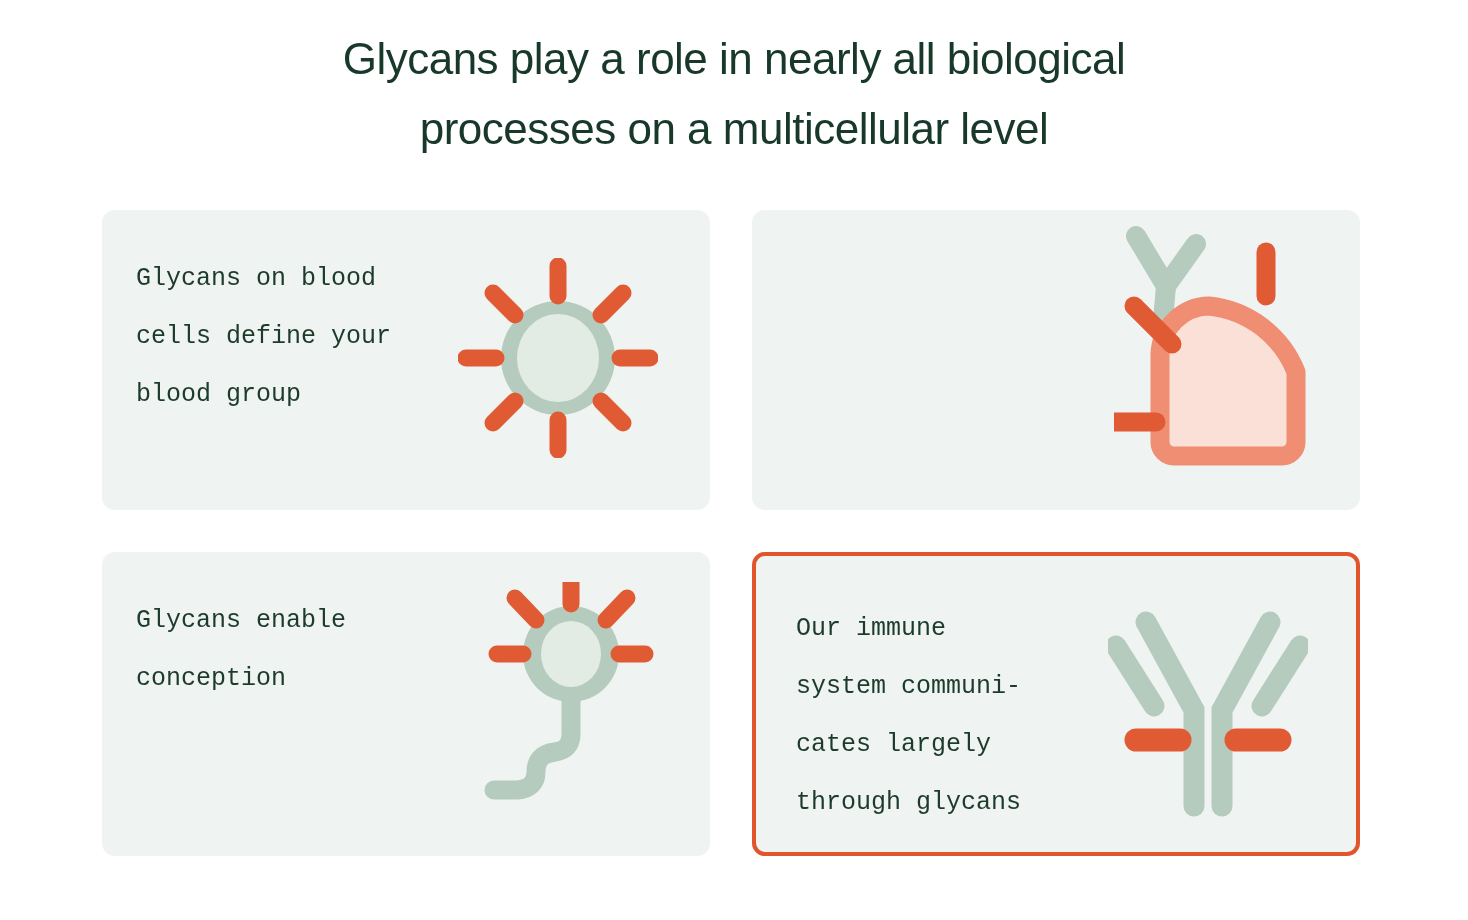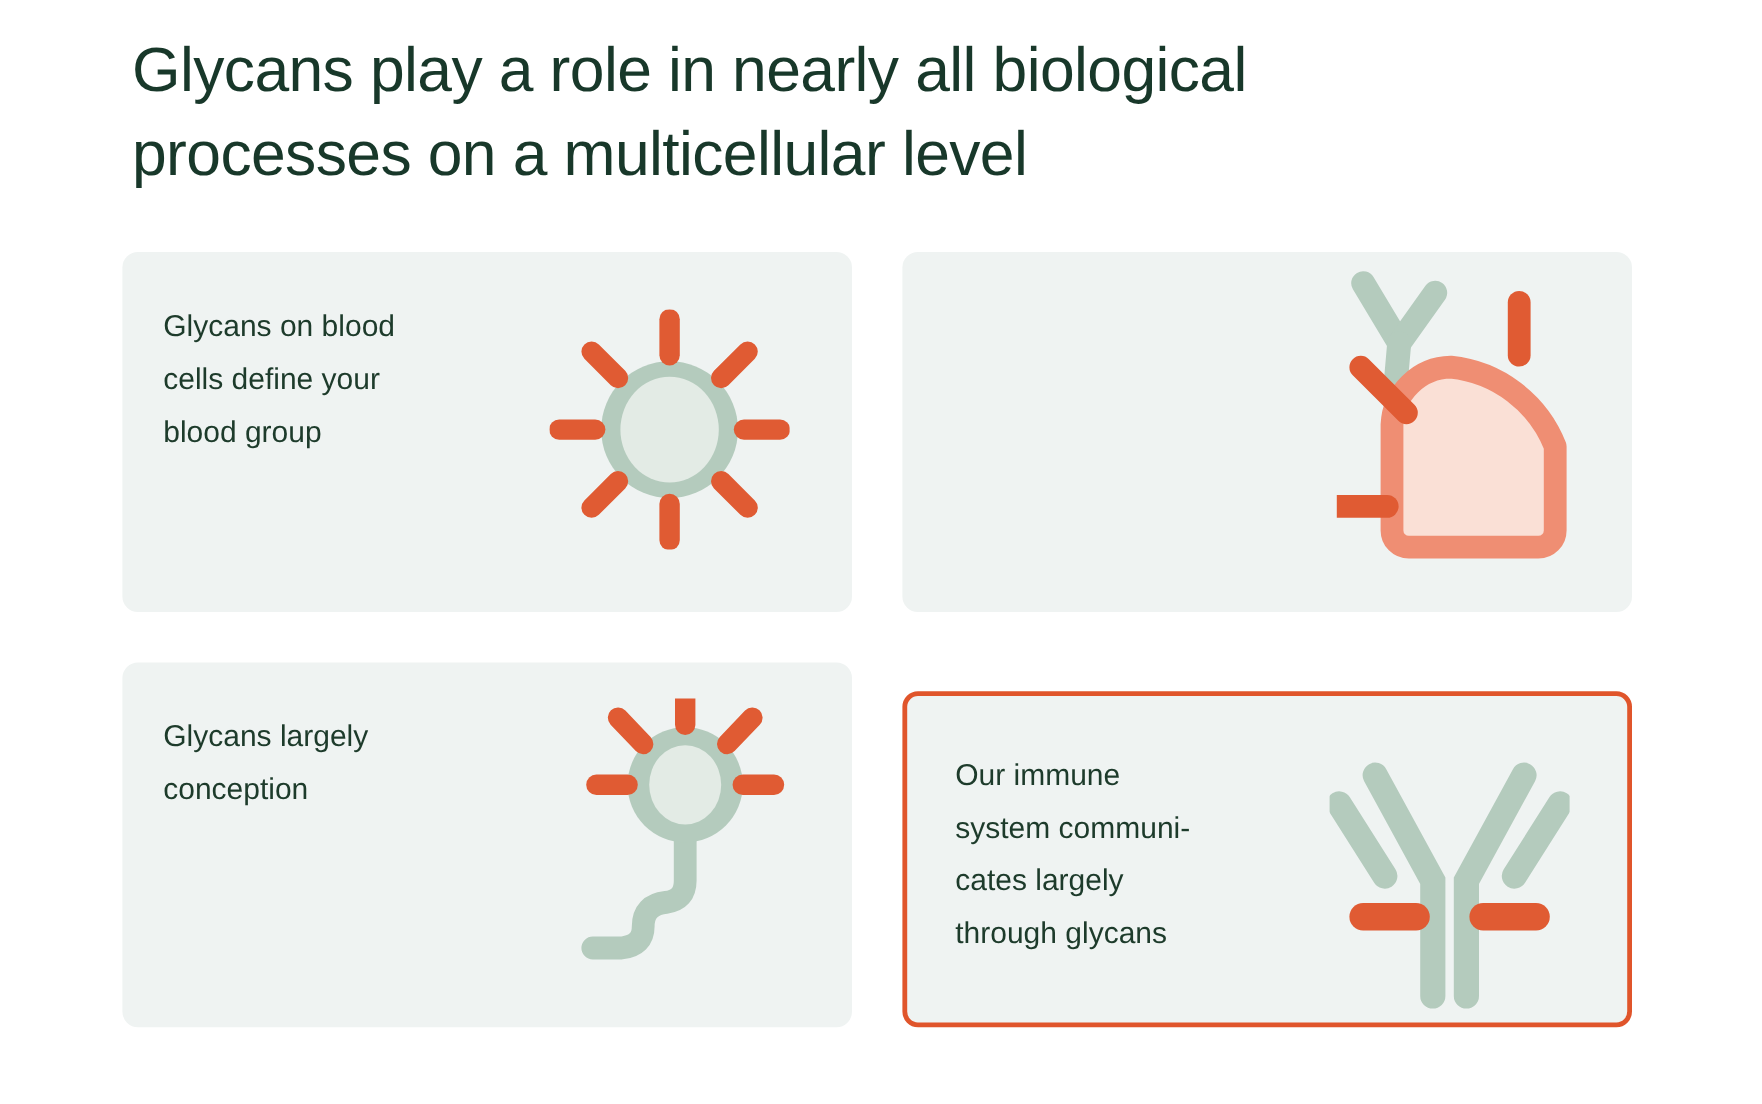--- a/index.html
+++ b/index.html
@@ -14,23 +14,23 @@
     overflow: hidden;
     position: relative;
   }
 
   
   .page-title {
     position: absolute;
     left: 110px;
     top: 24px;
     width: 1248px;
-    text-align: left;
+    text-align: center;
     color: #18382a;
-    font-size: 52px;
+    font-size: 44px;
     line-height: 70px;
     font-weight: 400;
     letter-spacing: -0.5px;
     white-space: pre-line;
   }
 
   
   .card-grid {
     position: absolute;
     left: 102px;
@@ -47,32 +47,32 @@
   .card {
     position: relative;
     background: #eff3f2;
     border-radius: 13px;
     box-sizing: border-box;
     overflow: hidden;
   }
   .card.selected {
     border: 4px solid #e0552b;
     background: #eff3f2;
-    margin-top: 24px;
   }
 
   .card-text {
     position: absolute;
     left: 34px;
     top: 40px;
     width: 310px;
     color: #1d3b2b;
     font-size: 25px;
-    line-height: 44px;
+    line-height: 58px;
     white-space: pre-line;
+    font-family: Liberation Mono, monospace;
   }
   .card.selected .card-text {
     left: 40px;
     top: 44px;
   }
 
   .card-icon {
     position: absolute;
     right: 0;
     top: 0;
@@ -142,21 +142,21 @@
         <g stroke="#e05b33" stroke-width="19" stroke-linecap="round">
           <line x1="152" y1="28" x2="152" y2="72"></line>
           <line x1="20" y1="82" x2="58" y2="120"></line>
           <line x1="-4" y1="198" x2="42" y2="198"></line>
         </g>
       </svg>
     </div>
   </div>
 
   <div class="card">
-    <div class="card-text">Glycans largely
+    <div class="card-text">Glycans enable
 conception</div>
     <div class="card-icon icon-sperm">
       <svg viewBox="0 0 210 250" width="210" height="250">
 
         <path d="M121 118 L121 152 Q121 168 105 170 Q86 172 86 190 Q86 206 68 208 L44 208" fill="none" stroke="#b4cbbd" stroke-width="19" stroke-linecap="round" stroke-linejoin="round"></path>
 
         <circle cx="121" cy="72" r="48" fill="#b4cbbd"></circle>
         <ellipse cx="121" cy="72" rx="30" ry="33" fill="#e3ebe5"></ellipse>
 
         <g stroke="#e05b33" stroke-width="17" stroke-linecap="round">

